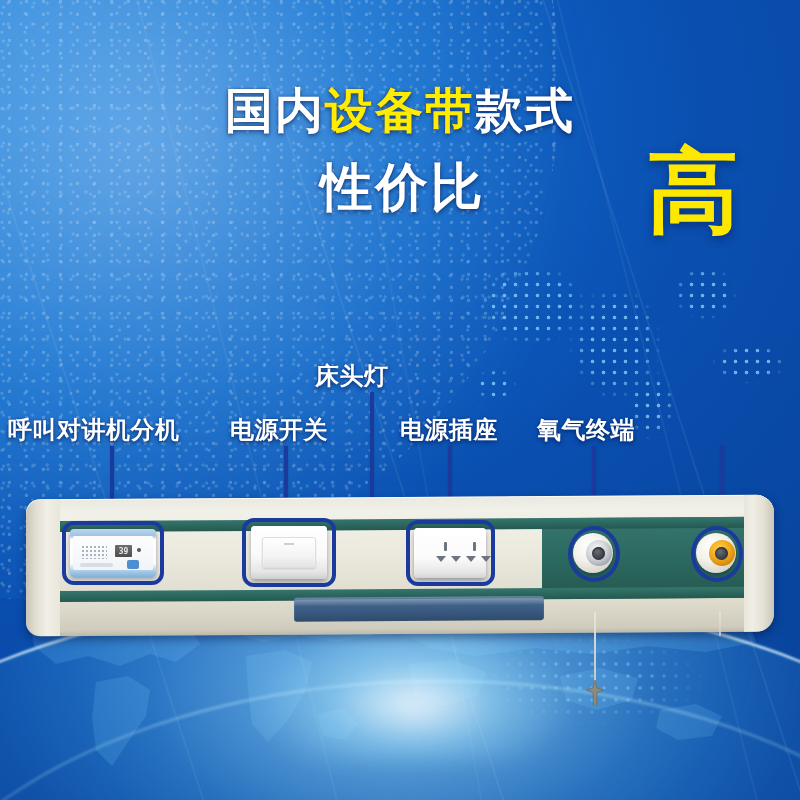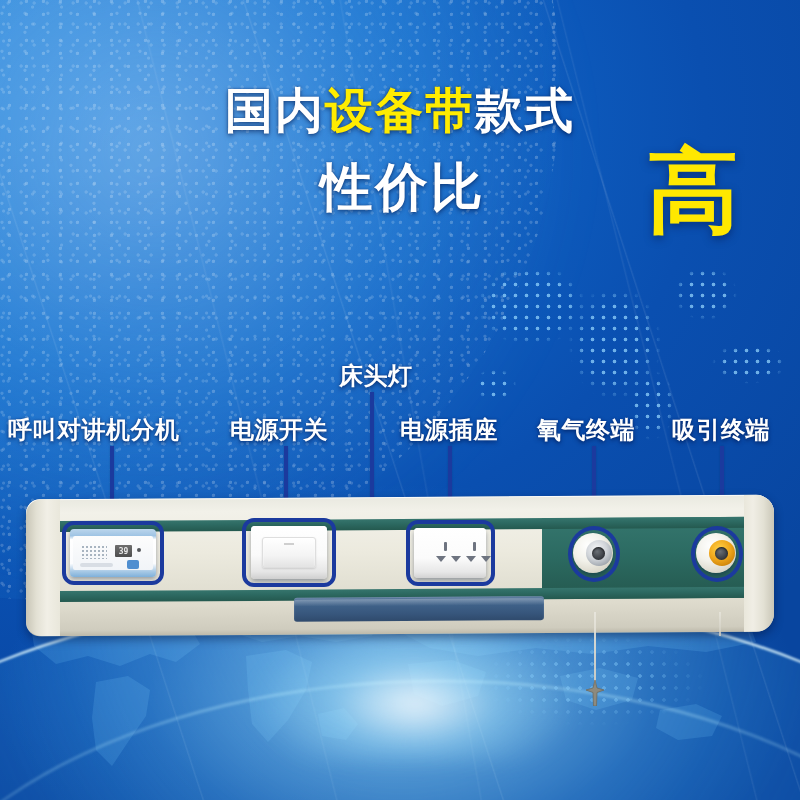--- a/index.html
+++ b/index.html
@@ -338,24 +338,23 @@
       <span class="w-white">国内</span><span class="w-yellow">设备带</span><span class="w-white">款式</span>
     </div>
     <div class="hl-line2">
       <span class="w-white">性价比</span>
     </div>
   </div>
   <div class="big-gao">高</div>
 
   <div class="label" style="left:230px;top:414px;">电源开关</div>
   <div class="label" style="left:8px;  top:414px;">呼叫对讲机分机</div>
-  <div class="label" style="left:339px;top:360px;">床头灯</div>
+  <div class="label" style="left:315px;top:360px;">床头灯</div>
   <div class="label" style="left:537px;top:414px;">氧气终端</div>
   <div class="label" style="left:400px;top:414px;">电源插座</div>
-  <div class="label" style="left:672px;top:414px;">吸引终端</div>
 
   <div class="leader" style="left:110px; top:446px; height:80px;"></div>
   <div class="leader" style="left:284px; top:446px; height:80px;"></div>
   <div class="leader" style="left:370px; top:392px; height:208px;"></div>
   <div class="leader" style="left:448px; top:446px; height:82px;"></div>
   <div class="leader" style="left:592px; top:446px; height:87px;"></div>
   <div class="leader" style="left:720px; top:446px; height:87px;"></div>
 
   <div class="panel-wrap">
     <div class="panel">

